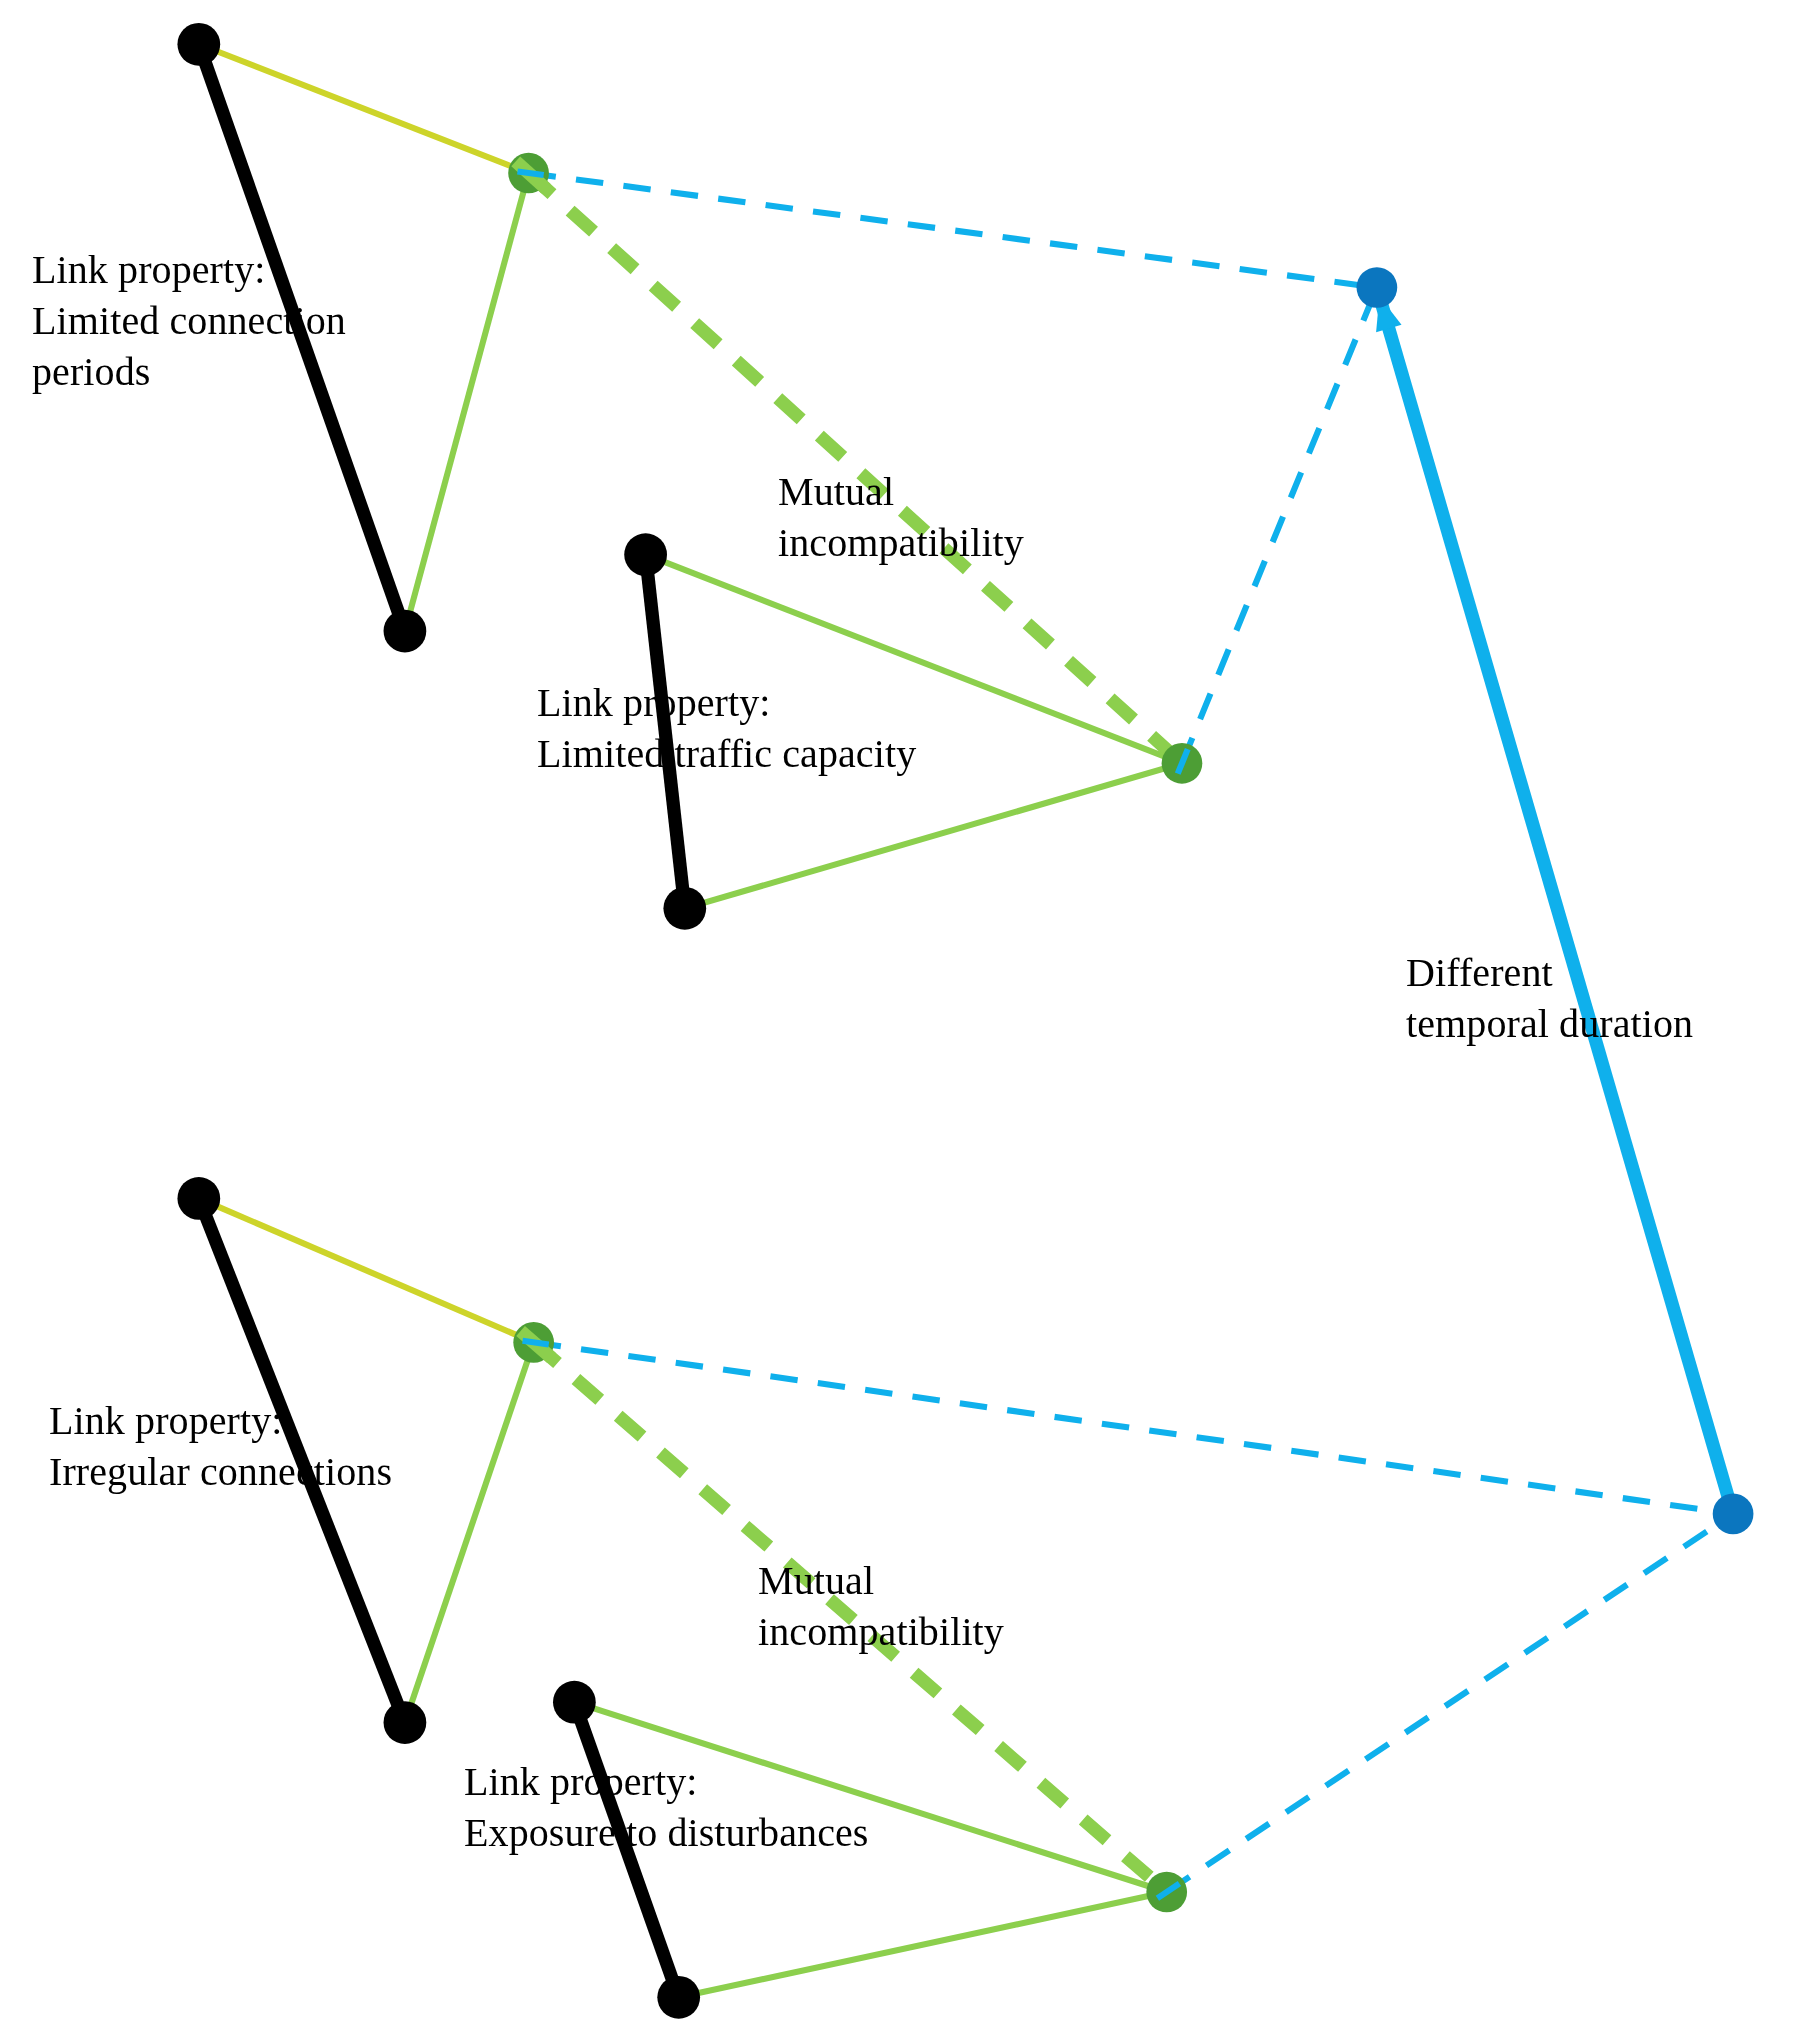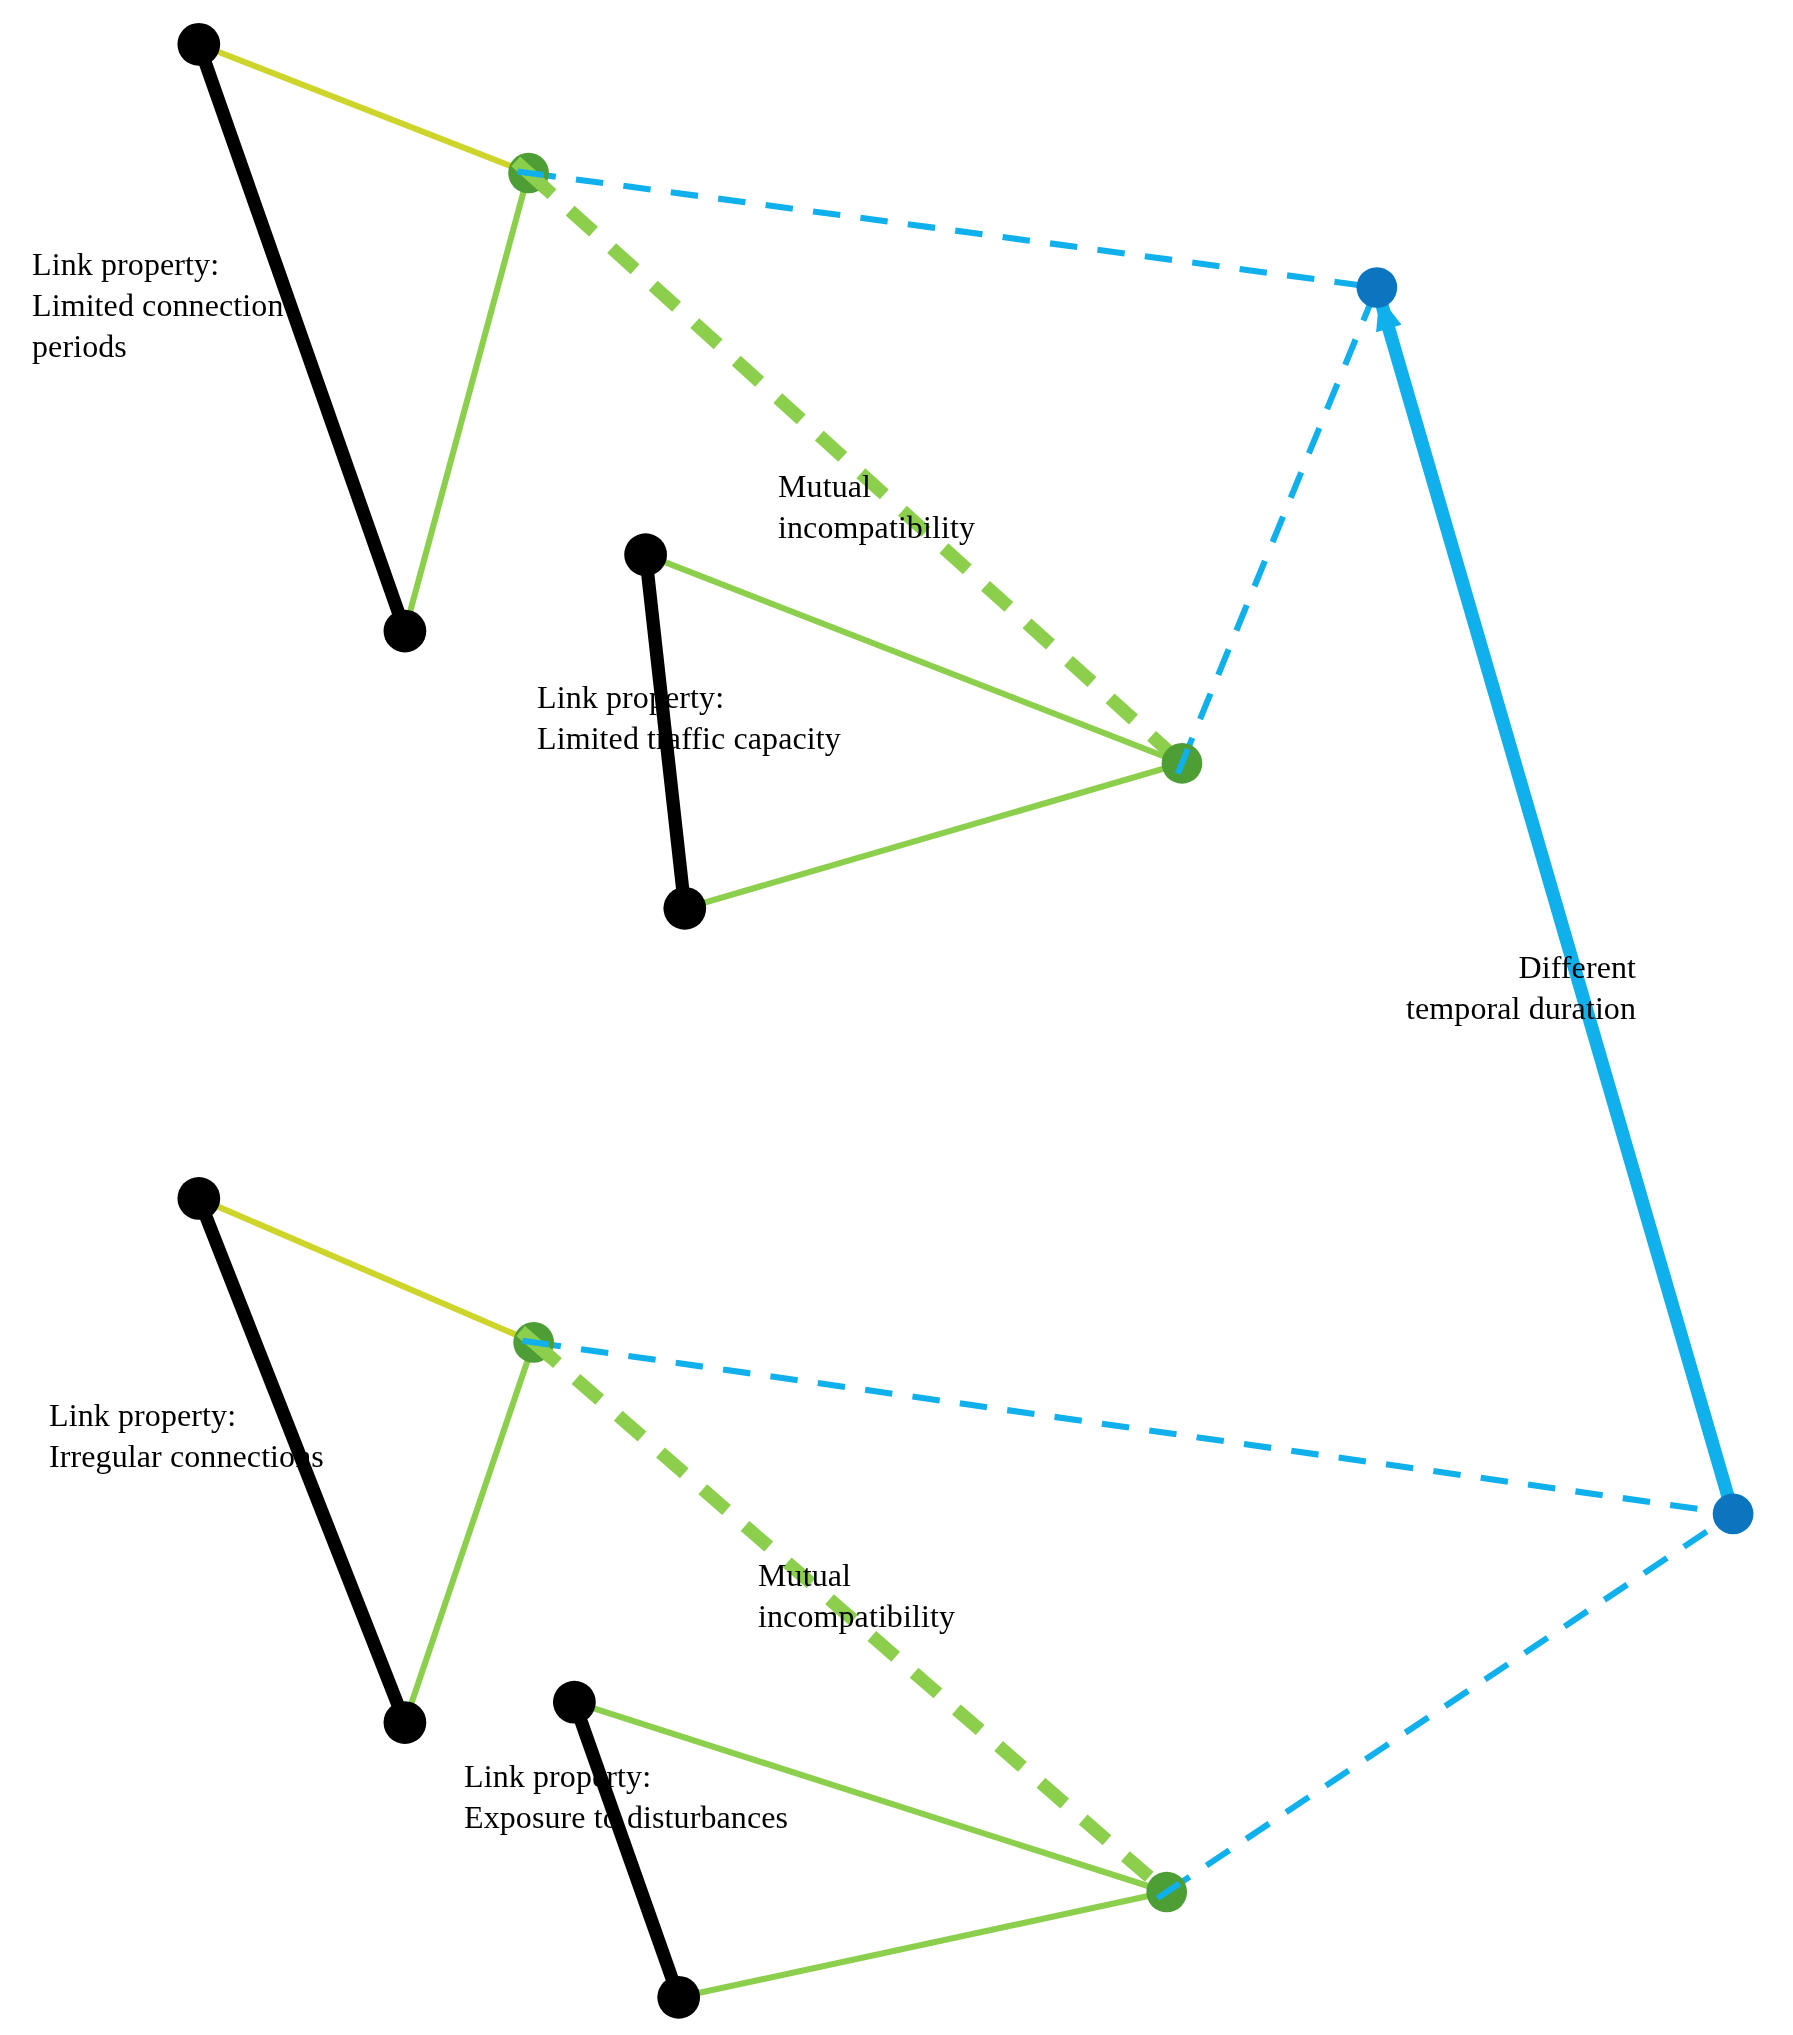--- a/index.html
+++ b/index.html
@@ -6,21 +6,21 @@
   html,body{margin:0;padding:0;background:#ffffff;}
   body{
     font-family:"Liberation Serif","DejaVu Serif",serif;
     width:1794px;height:2035px;position:relative;overflow:hidden;
   }
   #canvas{position:absolute;inset:0;width:1794px;height:2035px;}
   .lbl{
     position:absolute;
     color:#000000;
     font-family:"Liberation Serif","DejaVu Serif",serif;
-    font-size:32px;
+    font-size:40px;
     line-height:1.28;
     white-space:pre;
     letter-spacing:0.1px;
   }
 </style>
 </head>
 <body>
 
 <svg id="canvas" viewBox="0 0 3524 3999" xmlns="http://www.w3.org/2000/svg">
   <rect x="0" y="0" width="3524" height="3999" fill="#ffffff"></rect>
@@ -99,21 +99,21 @@
 </svg>
 
 <div id="label-layer">
     <div class="lbl" style="left: 32px; top: 244px;">Link property:
 Limited connection
 periods</div>
     <div class="lbl" style="left: 778px; top: 466px;">Mutual
 incompatibility</div>
     <div class="lbl" style="left: 537px; top: 677px;">Link property:
 Limited traffic capacity</div>
-    <div class="lbl" style="left: 1406px; top: 947px; text-align: right;">Different
+    <div class="lbl" style="left: 1406px; top: 947px;">Different
 temporal duration</div>
     <div class="lbl" style="left: 49px; top: 1395px;">Link property:
 Irregular connections</div>
     <div class="lbl" style="left: 758px; top: 1555px;">Mutual
 incompatibility</div>
     <div class="lbl" style="left: 464px; top: 1756px;">Link property:
 Exposure to disturbances</div>
   </div>
 
 

